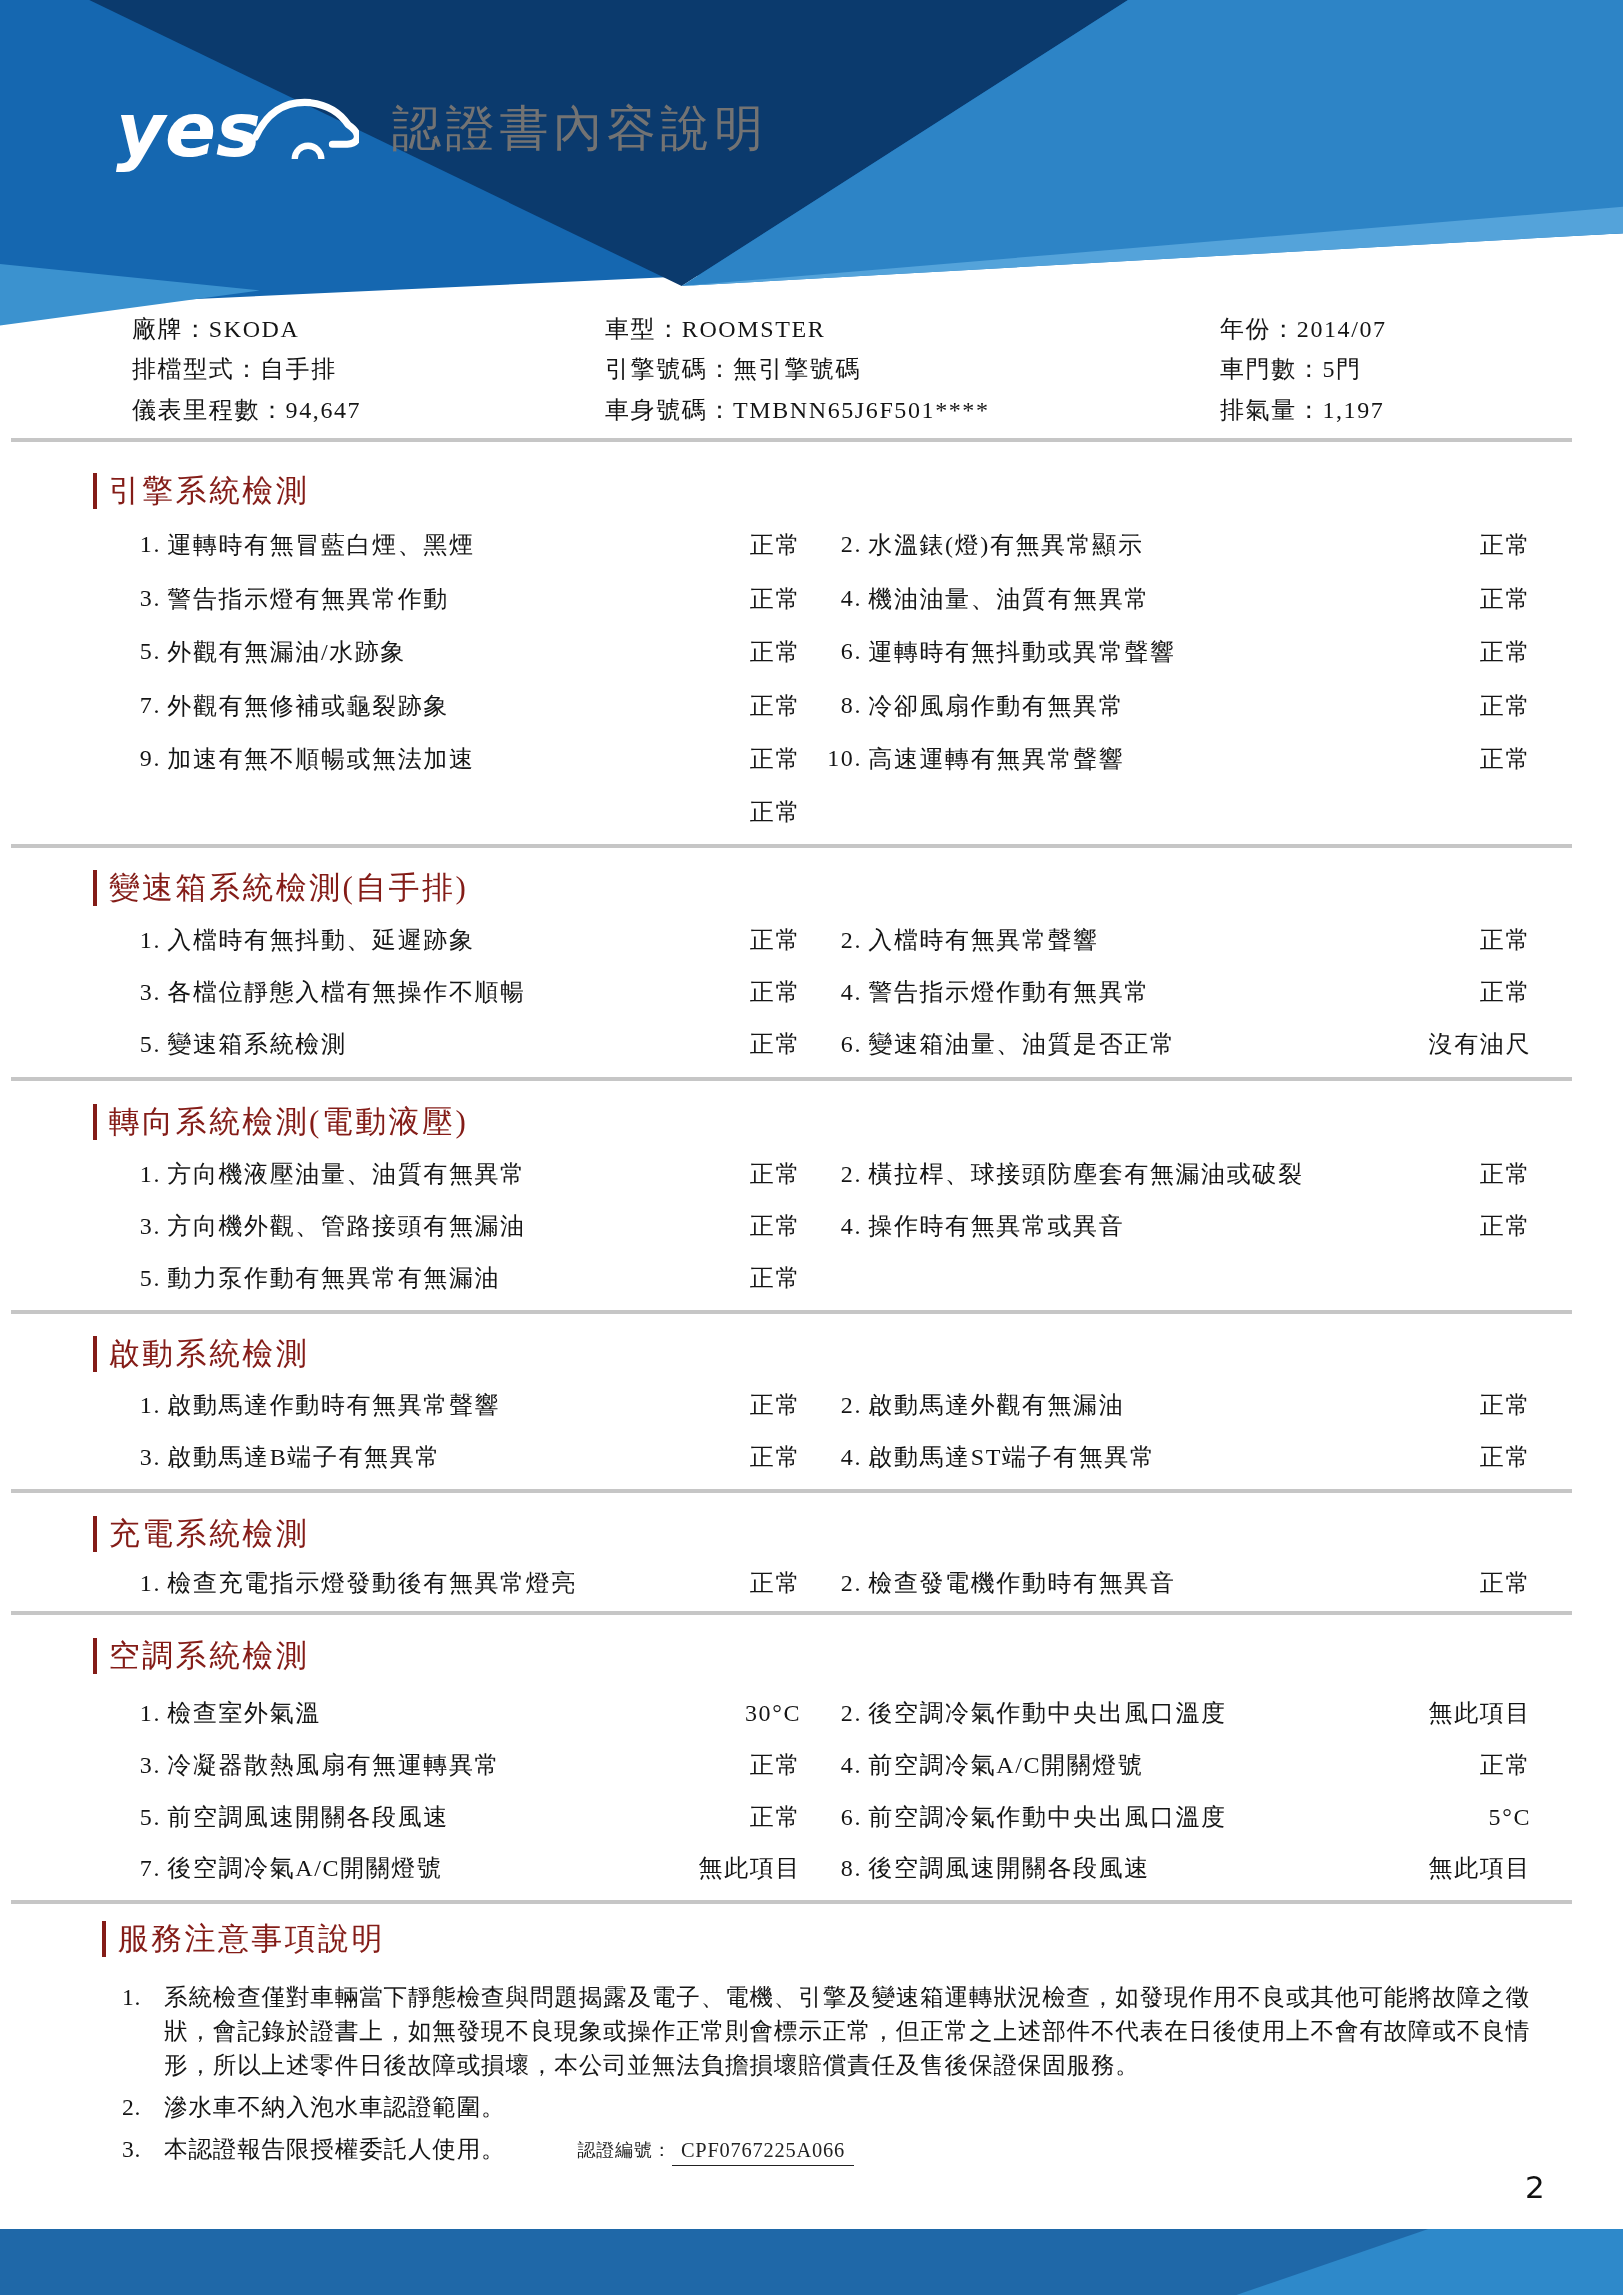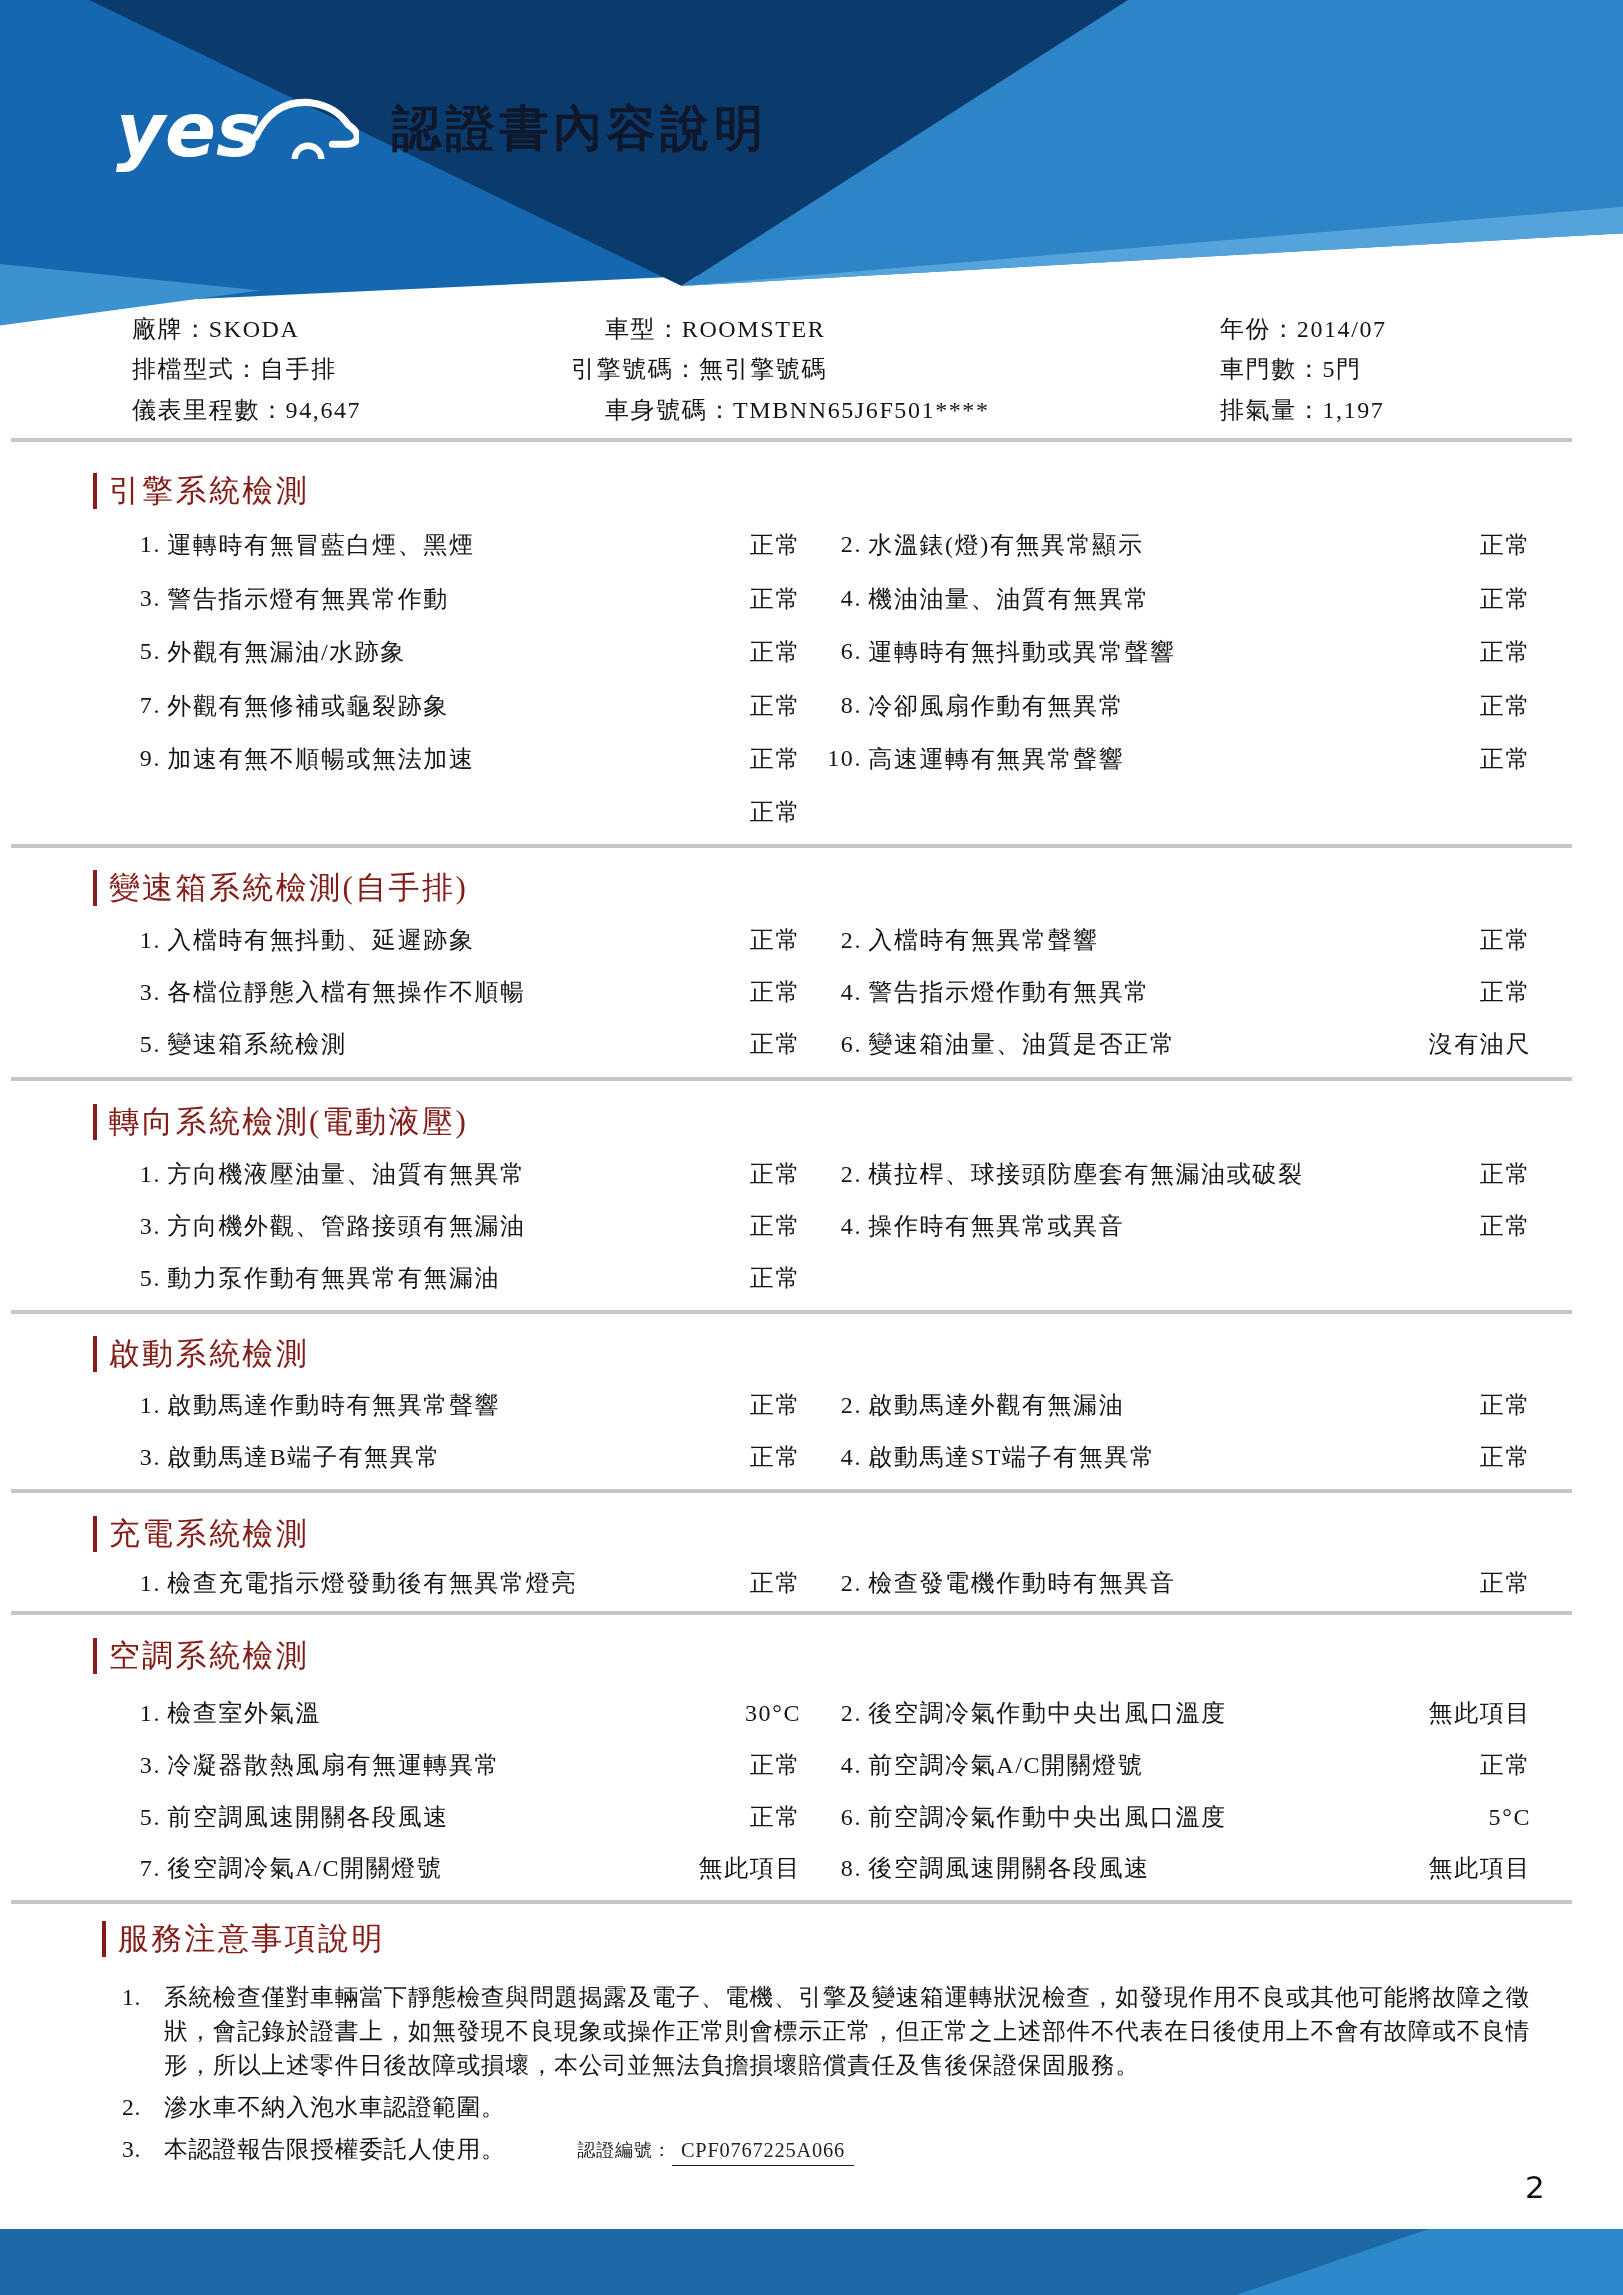--- a/index.html
+++ b/index.html
@@ -8,21 +8,21 @@
 
   
   .header{position:absolute;top:0;left:0;width:1623px;height:440px;}
   .h-layer{position:absolute;inset:0;}
   .h-base{background:var(--header-blue,#1567b0);clip-path:polygon(0 0,100% 0,100% 53%,0 70%);}
   .h-dark{background:var(--header-navy,#0b3a6d);clip-path:polygon(5.5% 0,69.5% 0,42% 65%);}
   .h-right{background:var(--header-light,#2d84c6);clip-path:polygon(69.5% 0,100% 0,100% 53%,42% 65%);}
   .h-stripe{background:var(--header-lighter,#54a3da);clip-path:polygon(42% 65%,100% 47%,100% 53%);}
   .h-sliver{background:var(--header-sliver,#3b92cf);clip-path:polygon(0 60%,16% 66%,0 74%);}
   .brand{position:absolute;top:82px;left:116px;display:flex;align-items:center;gap:33px;}
-  .header-title{color:#0f172a;font-size:49px;font-weight:bold;letter-spacing:4.7px;
+  .header-title{color:#737373;font-size:49px;font-weight:normal;letter-spacing:4.7px;
                 font-family:"DejaVu Sans","Liberation Sans",sans-serif;}
 
   
   .info-cell{position:absolute;font-size:24px;letter-spacing:1.6px;white-space:nowrap;}
 
   
   .rule{position:absolute;left:11px;width:1561px;height:3.9px;background:var(--divider,#c6c6c6);}
 
   
   .sec-title{position:absolute;left:93px;display:flex;align-items:center;gap:11.8px;
@@ -75,21 +75,21 @@
       </svg>
       <div class="header-title">認證書內容說明</div>
     </div>
   </div>
 
   <div id="info">
       <div class="info-cell" style="left: 132px; top: 313px;">廠牌：SKODA</div>
       <div class="info-cell" style="left: 605px; top: 313px; text-align: center;">車型：ROOMSTER</div>
       <div class="info-cell" style="left: 1220px; top: 313px;">年份：2014/07</div>
       <div class="info-cell" style="left: 132px; top: 353px;">排檔型式：自手排</div>
-      <div class="info-cell" style="left: 571px; top: 353px;">引擎號碼：無引擎號碼</div>
+      <div class="info-cell" style="left: 605px; top: 353px;">引擎號碼：無引擎號碼</div>
       <div class="info-cell" style="left: 1220px; top: 353px;">車門數：5門</div>
       <div class="info-cell" style="left: 132px; top: 394px;">儀表里程數：94,647</div>
       <div class="info-cell" style="left: 605px; top: 394px;">車身號碼：TMBNN65J6F501****</div>
       <div class="info-cell" style="left: 1220px; top: 394px;">排氣量：1,197</div>
     </div>
 
   <div id="content">
       <div class="rule" style="top: 438px;"></div>
       <div class="rule" style="top: 844px;"></div>
       <div class="rule" style="top: 1077px;"></div>

